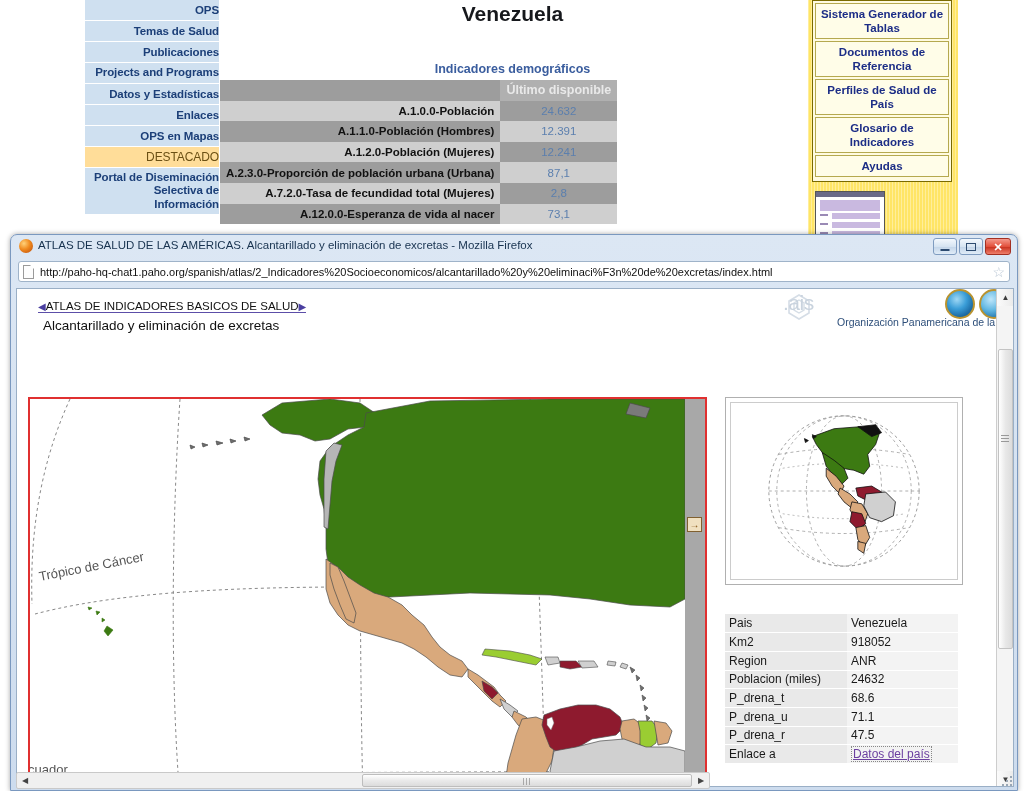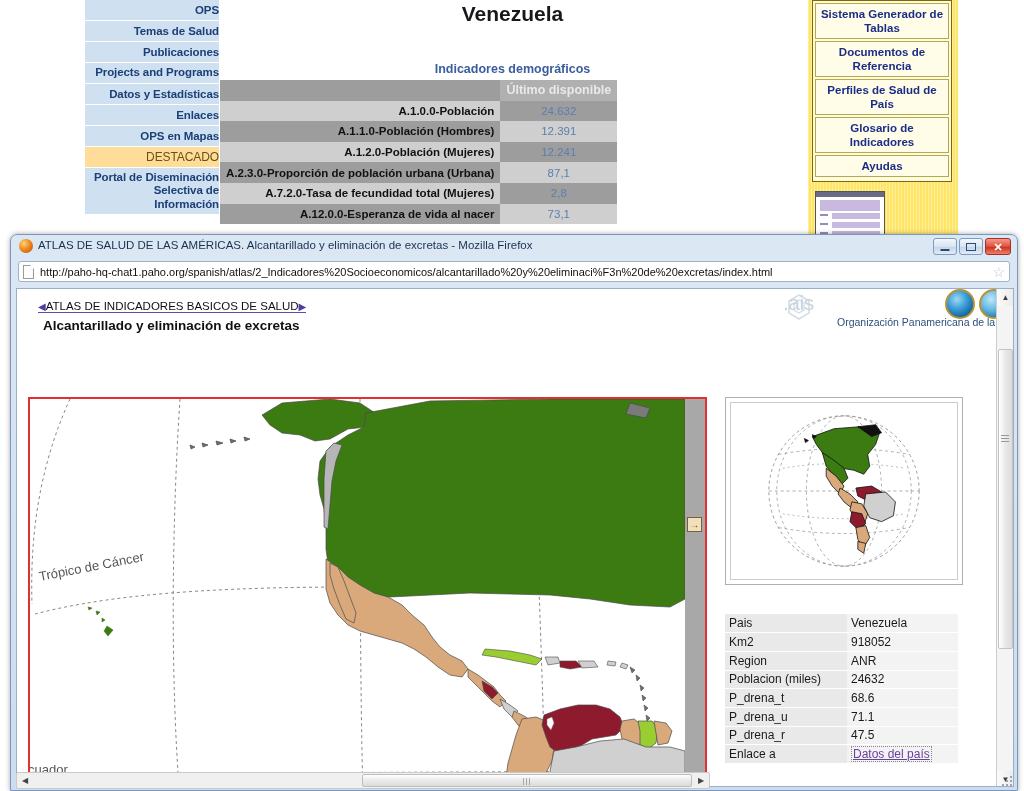--- a/index.html
+++ b/index.html
@@ -248,21 +248,21 @@
   #atlas-crumb {
     position: absolute; left: 21px; top: 11px;
     font-size: 11.5px;
     color: #111111;
     border-bottom: 1px solid #5c4ea8;
   }
   .crumb-arrow { color: #4a3fa0; font-size: 10px; }
   #atlas-subject {
     position: absolute; left: 26px; top: 29px;
     font-size: 13.5px;
-    font-weight: bold;
+    font-weight: normal;
     color: #101010;
   }
   #ais-logo {
     position: absolute; left: 766px; top: 2px;
     font-size: 21px;
     color: #c9d3de;
     letter-spacing: -0.5px;
   }
   #ais-hex {
     position: absolute; left: 770px; top: 5px;

